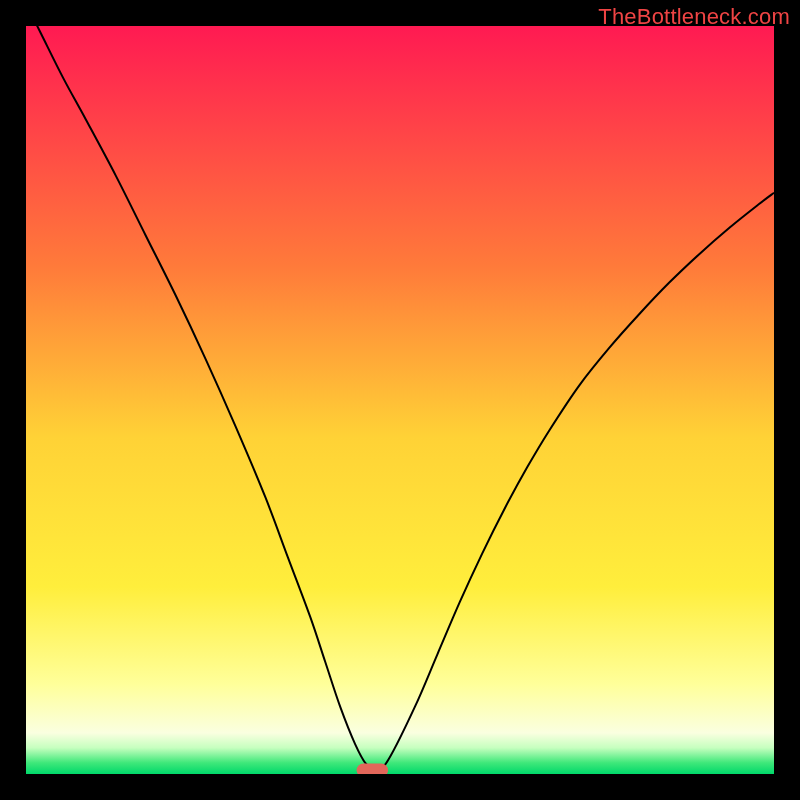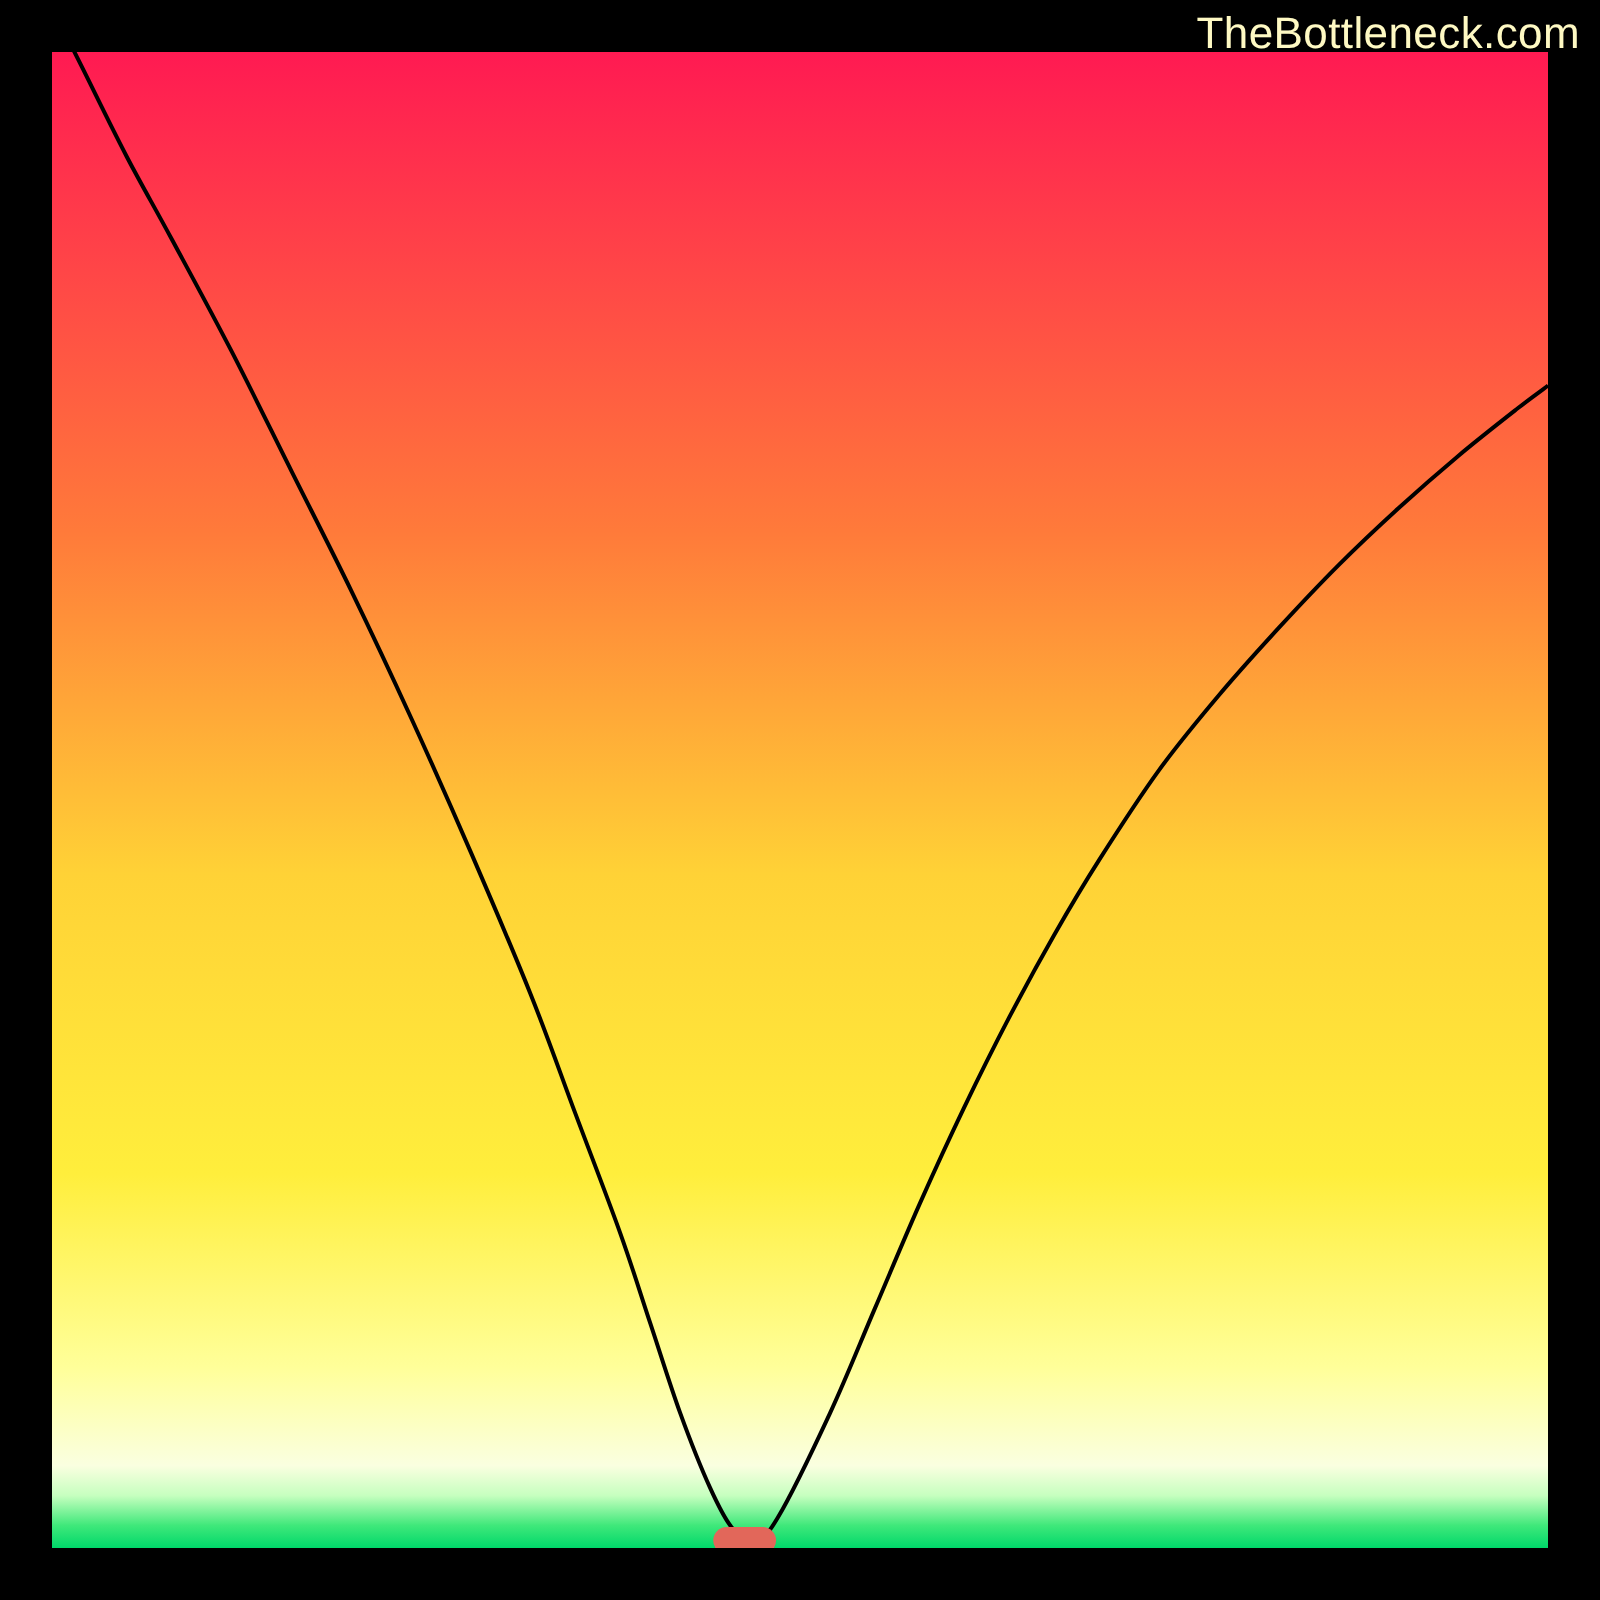--- a/index.html
+++ b/index.html
@@ -23,21 +23,21 @@
     left: 26px;
     top: 26px;
     width: 748px;
     height: 748px;
     overflow: hidden;
   }
   .watermark {
     position: absolute;
     top: 4px;
     right: 10px;
-    color: #fef9c3;
+    color: #ef4444;
     font-size: 22px;
     font-weight: 500;
     letter-spacing: 0.2px;
   }
   svg {
     display: block;
   }
 </style>
 </head>
 <body>

